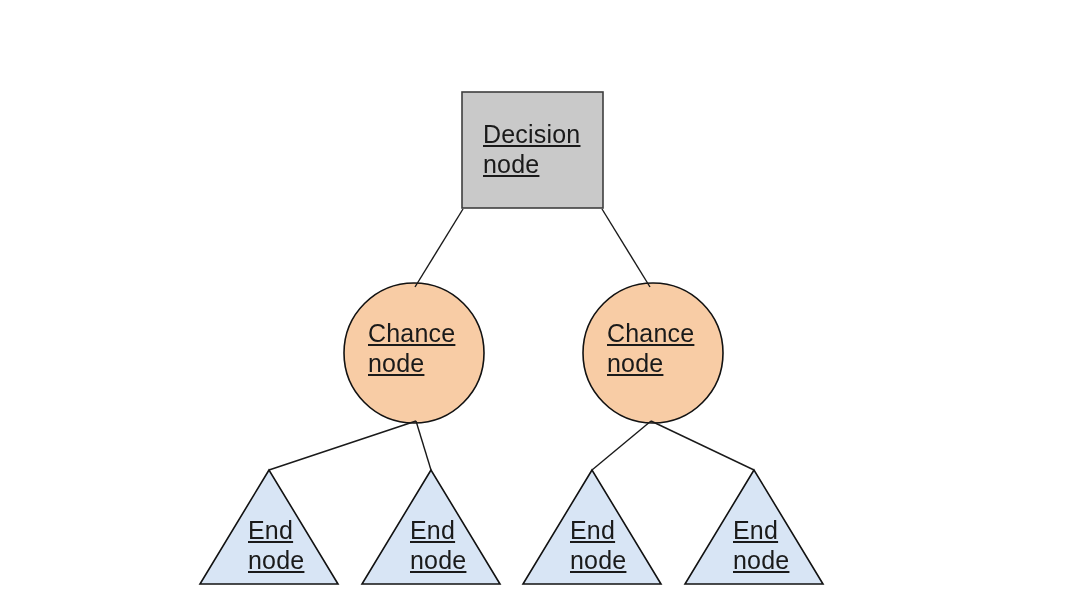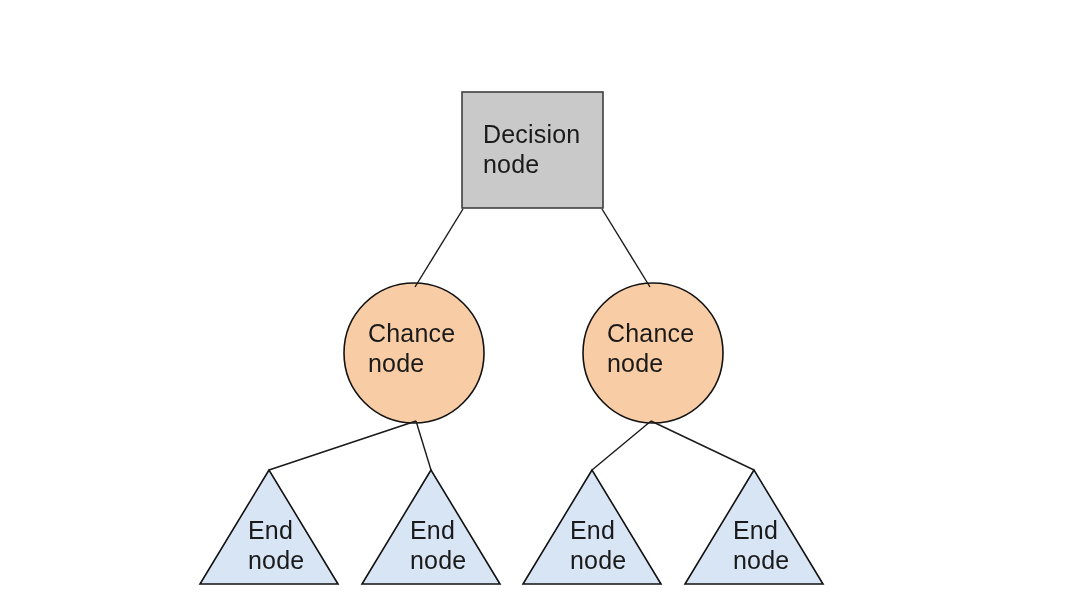--- a/index.html
+++ b/index.html
@@ -29,20 +29,21 @@
   .shape {
     stroke-width: 1.6;
   }
   .node-label {
     position: absolute;
     font-size: 25px;
     line-height: 30px;
     color: #1a1a1a;
     white-space: pre-line;
     letter-spacing: 0.2px;
+    text-decoration: underline;
   }
 </style>
 </head>
 <body>
 
 <div class="canvas">
 
   <svg class="diagram-svg" viewBox="0 0 1066 616">
 
     <rect x="462" y="92" width="141" height="116" class="shape" fill="#c9c9c9" stroke="#3f3f3f"></rect>

